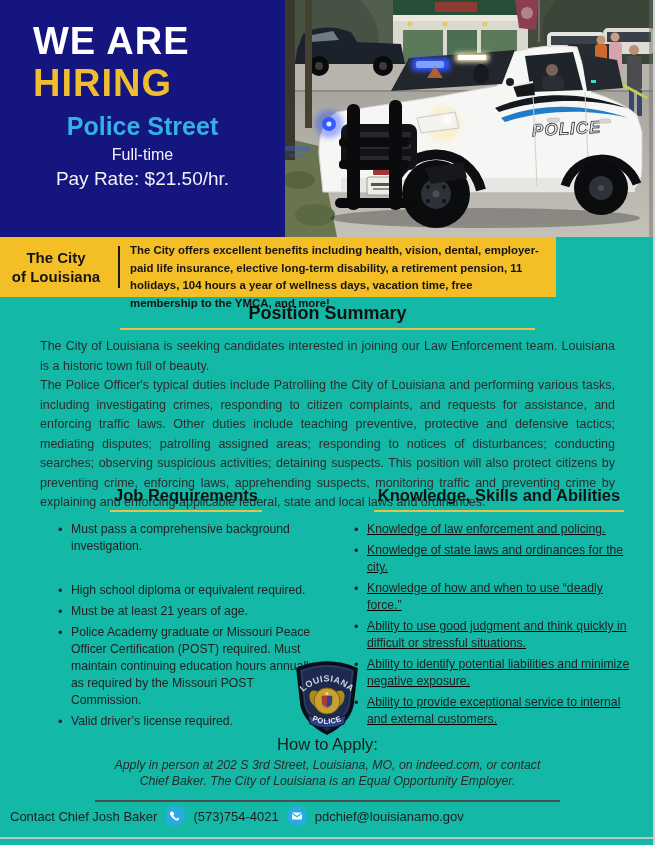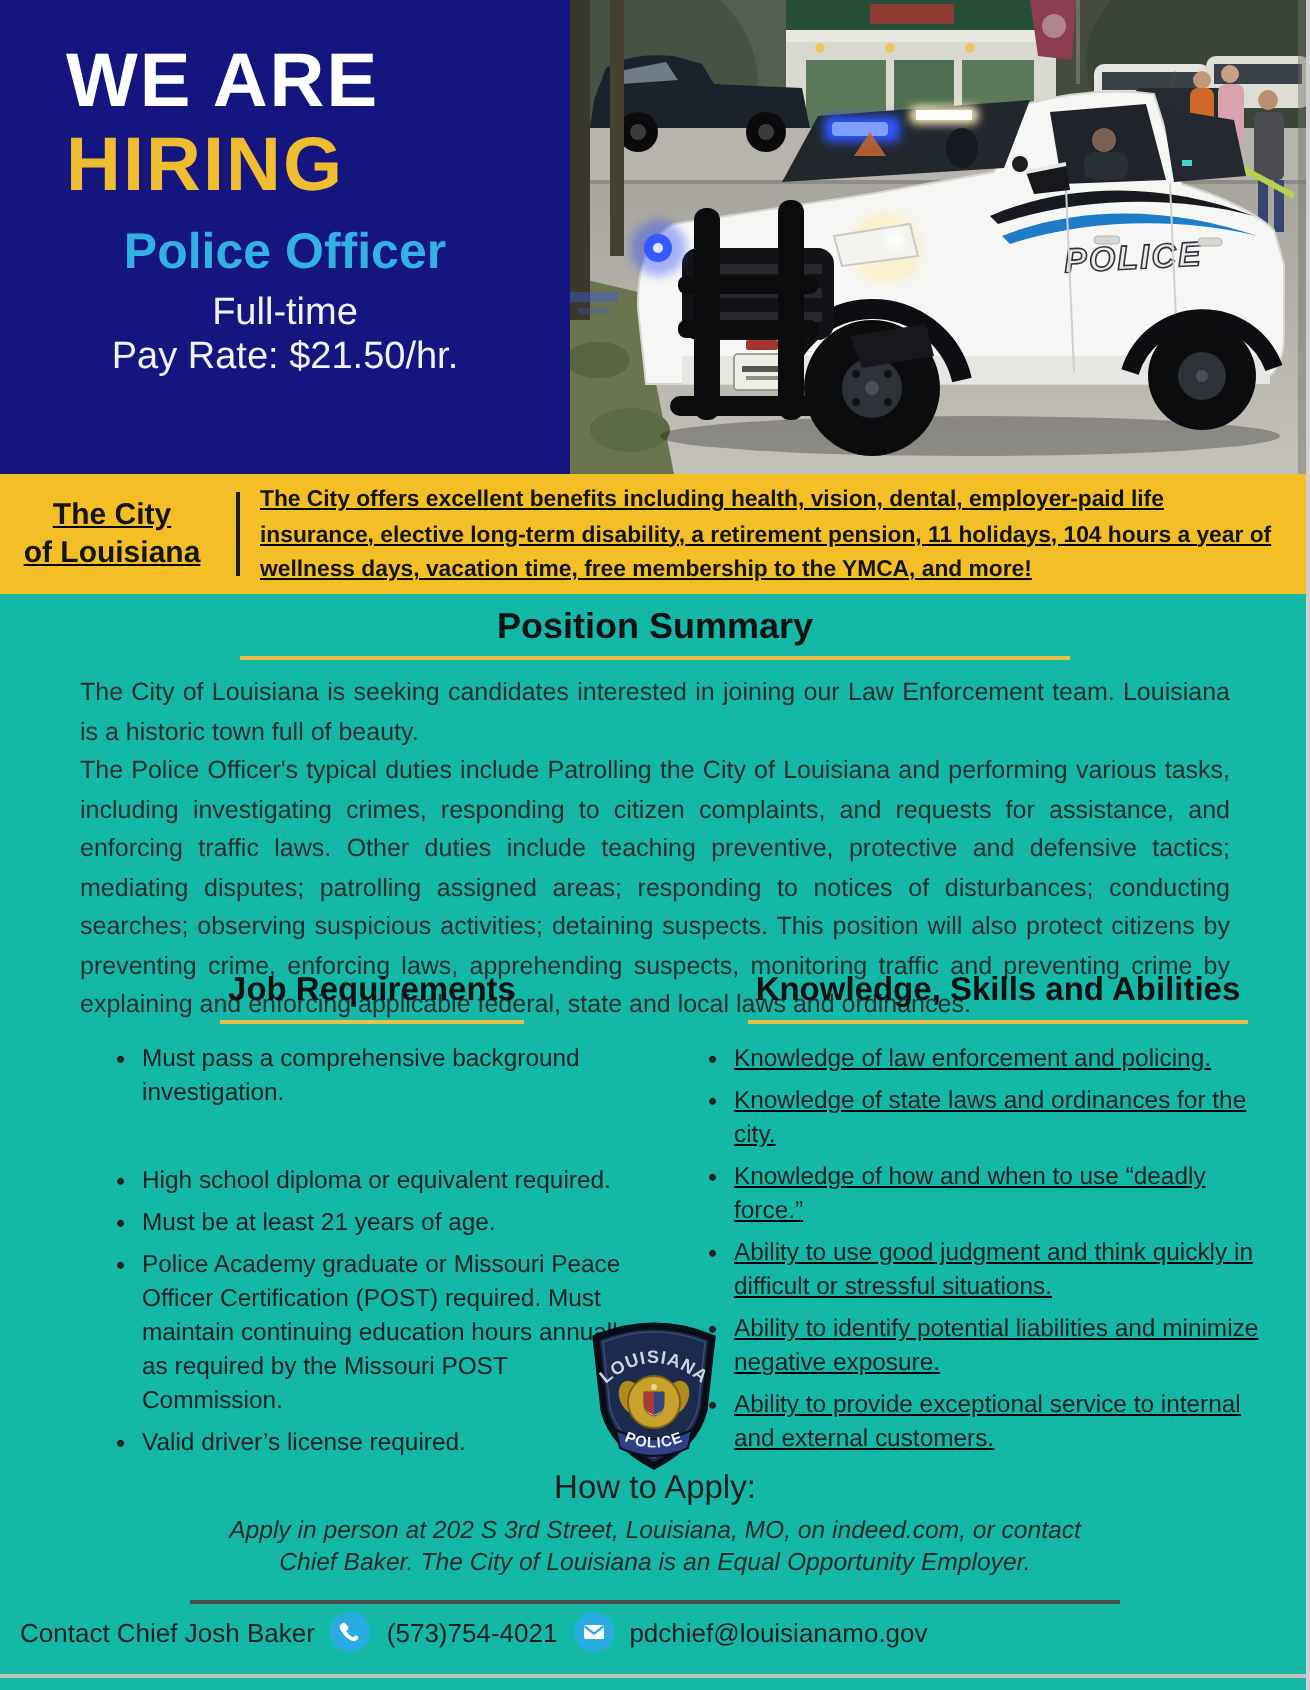--- a/index.html
+++ b/index.html
@@ -12,30 +12,30 @@
   }
 
   
   .hero-left {
     position:absolute; left:0; top:0; width:285px; height:237px;
     background:#14157E; color:#fff;
   }
   .we-are   { position:absolute; left:33px; top:20px; font-size:38px; font-weight:800; letter-spacing:1px; color:#ffffff; }
   .hiring   { position:absolute; left:33px; top:62px; font-size:38px; font-weight:800; letter-spacing:1px; color:#EFBD2F; }
   .role     { position:absolute; left:0; top:112px; width:100%; text-align:center; font-size:25px; font-weight:700; color:#33B1E4; }
-  .fulltime { position:absolute; left:0; top:146px; width:100%; text-align:center; font-size:19px; color:#f2f2f6; }
+  .fulltime { position:absolute; left:0; top:146px; width:100%; text-align:center; font-size:16px; color:#f2f2f6; }
   .payrate  { position:absolute; left:0; top:168px; width:100%; text-align:center; font-size:19px; color:#f2f2f6; }
 
   .hero-photo { position:absolute; left:285px; top:0; width:370px; height:237px; }
   .hero-photo svg { display:block; }
 
   
   .banner {
-    position:absolute; left:0; top:237px; width:655px; height:60px;
-    background:#F3BE26; display:flex; align-items:stretch;text-decoration:underline;
+    position:absolute; left:0; top:237px; width:556px; height:60px;
+    background:#F3BE26; display:flex; align-items:stretch;
   }
   .banner-org {
     width:112px; text-align:center; font-weight:700; font-size:15px; line-height:19px;
     color:#141414; padding-top:11px;
   }
   .banner-divider { width:2px; background:#1a1a1a; margin:9px 0 9px 6px; }
   .banner-benefits {
     flex:1; padding:5px 14px 0 10px; font-weight:700; font-size:11.4px; line-height:17.5px; color:#141414;
   }
 
@@ -86,21 +86,21 @@
   .bottom-line { position:absolute; top:837px; left:0; width:655px; height:2px; background:#c2c2c2; }
 </style>
 </head>
 <body>
 
 <div class="page">
 
   <div class="hero-left">
     <div class="we-are">WE ARE</div>
     <div class="hiring">HIRING</div>
-    <div class="role">Police Officer</div>
+    <div class="role">Police Street</div>
     <div class="fulltime">Full-time</div>
     <div class="payrate">Pay Rate: $21.50/hr.</div>
   </div>
 
   <div class="hero-photo">
     <svg width="370" height="237" viewBox="0 0 370 237">
       <defs>
         <filter id="soft" x="-80%" y="-80%" width="260%" height="260%">
             <feGaussianBlur stdDeviation="2.5"></feGaussianBlur>
           </filter>

